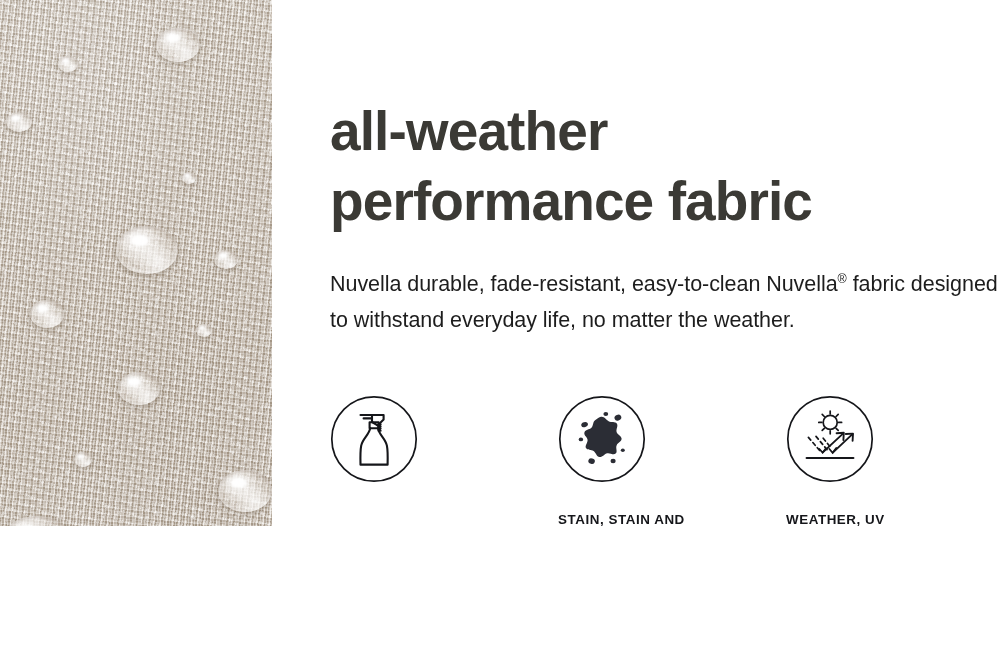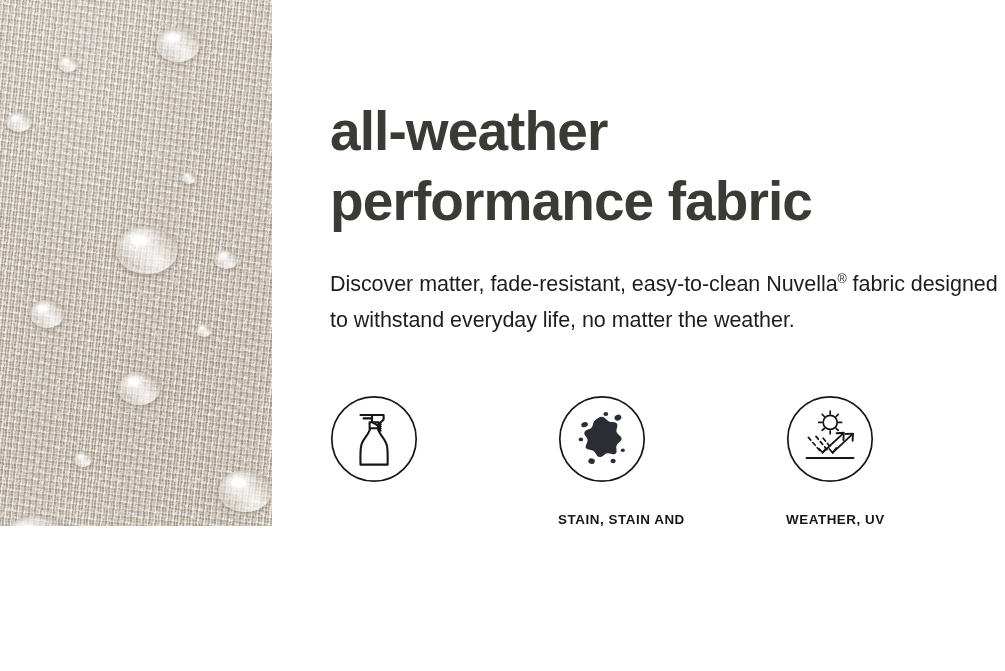--- a/index.html
+++ b/index.html
@@ -216,21 +216,21 @@
     <div class="drop" style="left:240px; top:598px; width:32px; height:26px;"></div>
     <div class="drop" style="left:196px; top:324px; width:16px; height:13px;"></div>
     <div class="drop" style="left:74px;  top:452px; width:18px; height:15px;"></div>
   </div>
 
   <div class="content-panel">
 
     <h1 class="headline">all-weather
 performance fabric</h1>
 
-    <p class="body-copy"><span>Discover matter, fade-resistant, easy-to-clean
+    <p class="body-copy"><span>Nuvella durable, fade-resistant, easy-to-clean
 Nuvella</span><sup>®</sup><span> fabric designed to withstand everyday life,
 no matter the weather.</span></p>
 
     <div class="features">
 
       <div class="feature">
         <div class="feature-icon-wrap">
           <svg viewBox="0 0 88 88" xmlns="http://www.w3.org/2000/svg">
             <circle cx="44" cy="44" r="42.2" fill="none" stroke="#15161a" stroke-width="1.7"></circle>
             <g fill="none" stroke="#15161a" stroke-width="2.1" stroke-linejoin="round" stroke-linecap="round">

